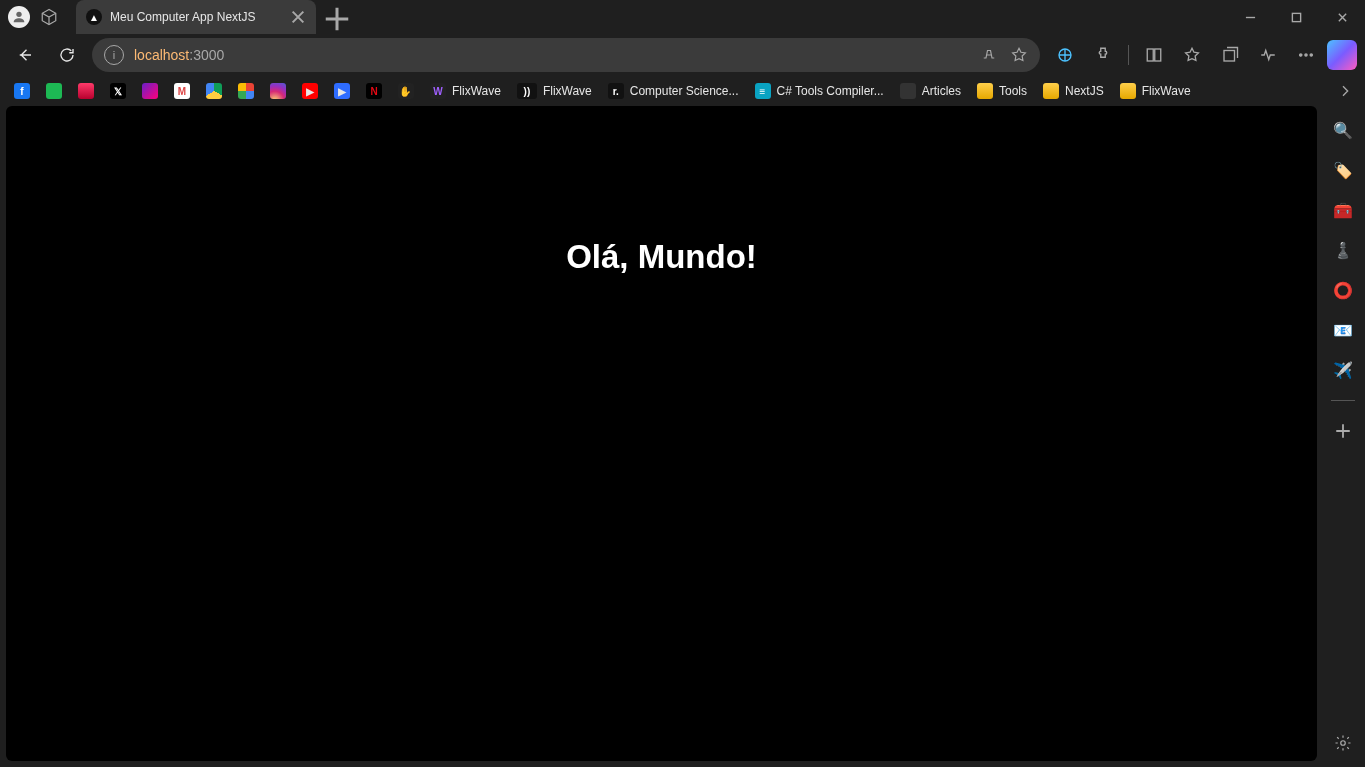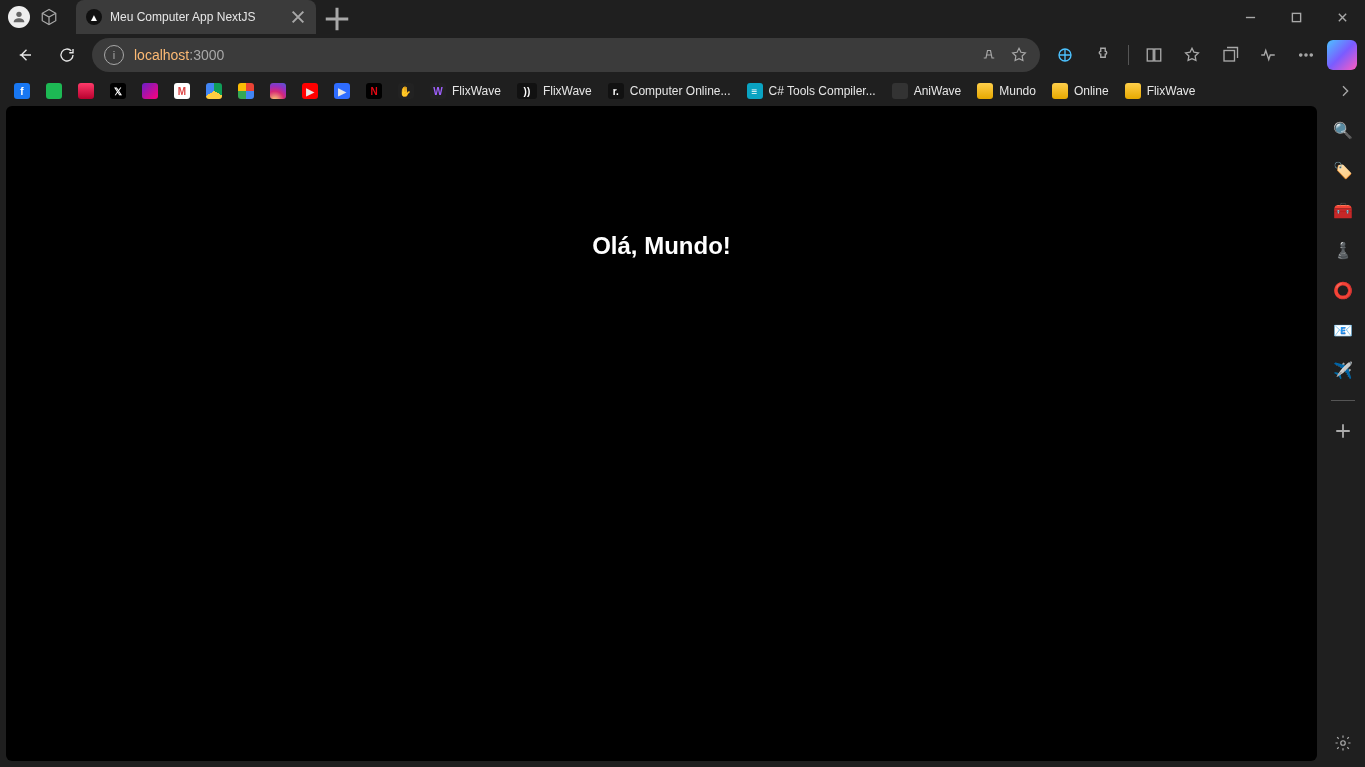--- a/index.html
+++ b/index.html
@@ -124,21 +124,21 @@
   
   .body-row{flex:1;display:flex;min-height:0;background:var(--bg);}
   .content{
     flex:1;background:var(--page);
     margin:0 4px 6px 6px;border-radius:6px;
     position:relative;overflow:hidden;
   }
   .hello{
     position:absolute;top:110px;left:0;right:0;
     text-align:center;color:#fff;
-    font-size:24px;font-weight:800;
+    font-size:33px;font-weight:800;
     font-family:"Segoe UI",Arial,sans-serif;
   }
   .sidebar{
     width:44px;background:var(--bg);
     display:flex;flex-direction:column;align-items:center;
     gap:12px;padding:10px 0;
   }
   .sbi{
     width:28px;height:28px;border-radius:6px;
     display:flex;align-items:center;justify-content:center;
@@ -339,37 +339,37 @@
       <div class="bm">
         <span class="ico aw">W</span>
         <span>FlixWave</span>
       </div>
       <div class="bm">
         <span class="ico fw">))</span>
         <span>FlixWave</span>
       </div>
       <div class="bm">
         <span class="ico cs">r.</span>
-        <span>Computer Online...</span>
+        <span>Computer Science...</span>
       </div>
       <div class="bm">
         <span class="ico cp">≡</span>
         <span>C# Tools Compiler...</span>
       </div>
       <div class="bm">
         <span class="ico al"></span>
-        <span>AniWave</span>
+        <span>Articles</span>
       </div>
       <div class="bm">
         <span class="ico folder"></span>
-        <span>Mundo</span>
+        <span>Tools</span>
       </div>
       <div class="bm">
         <span class="ico folder"></span>
-        <span>Online</span>
+        <span>NextJS</span>
       </div>
       <div class="bm">
         <span class="ico folder"></span>
         <span>FlixWave</span>
       </div>
       <div class="overflow">
         <svg viewBox="0 0 24 24" width="16" height="16">
           <path d="M9 5l7 7-7 7" stroke="currentColor" fill="none" stroke-width="2"></path>
         </svg>
       </div>

